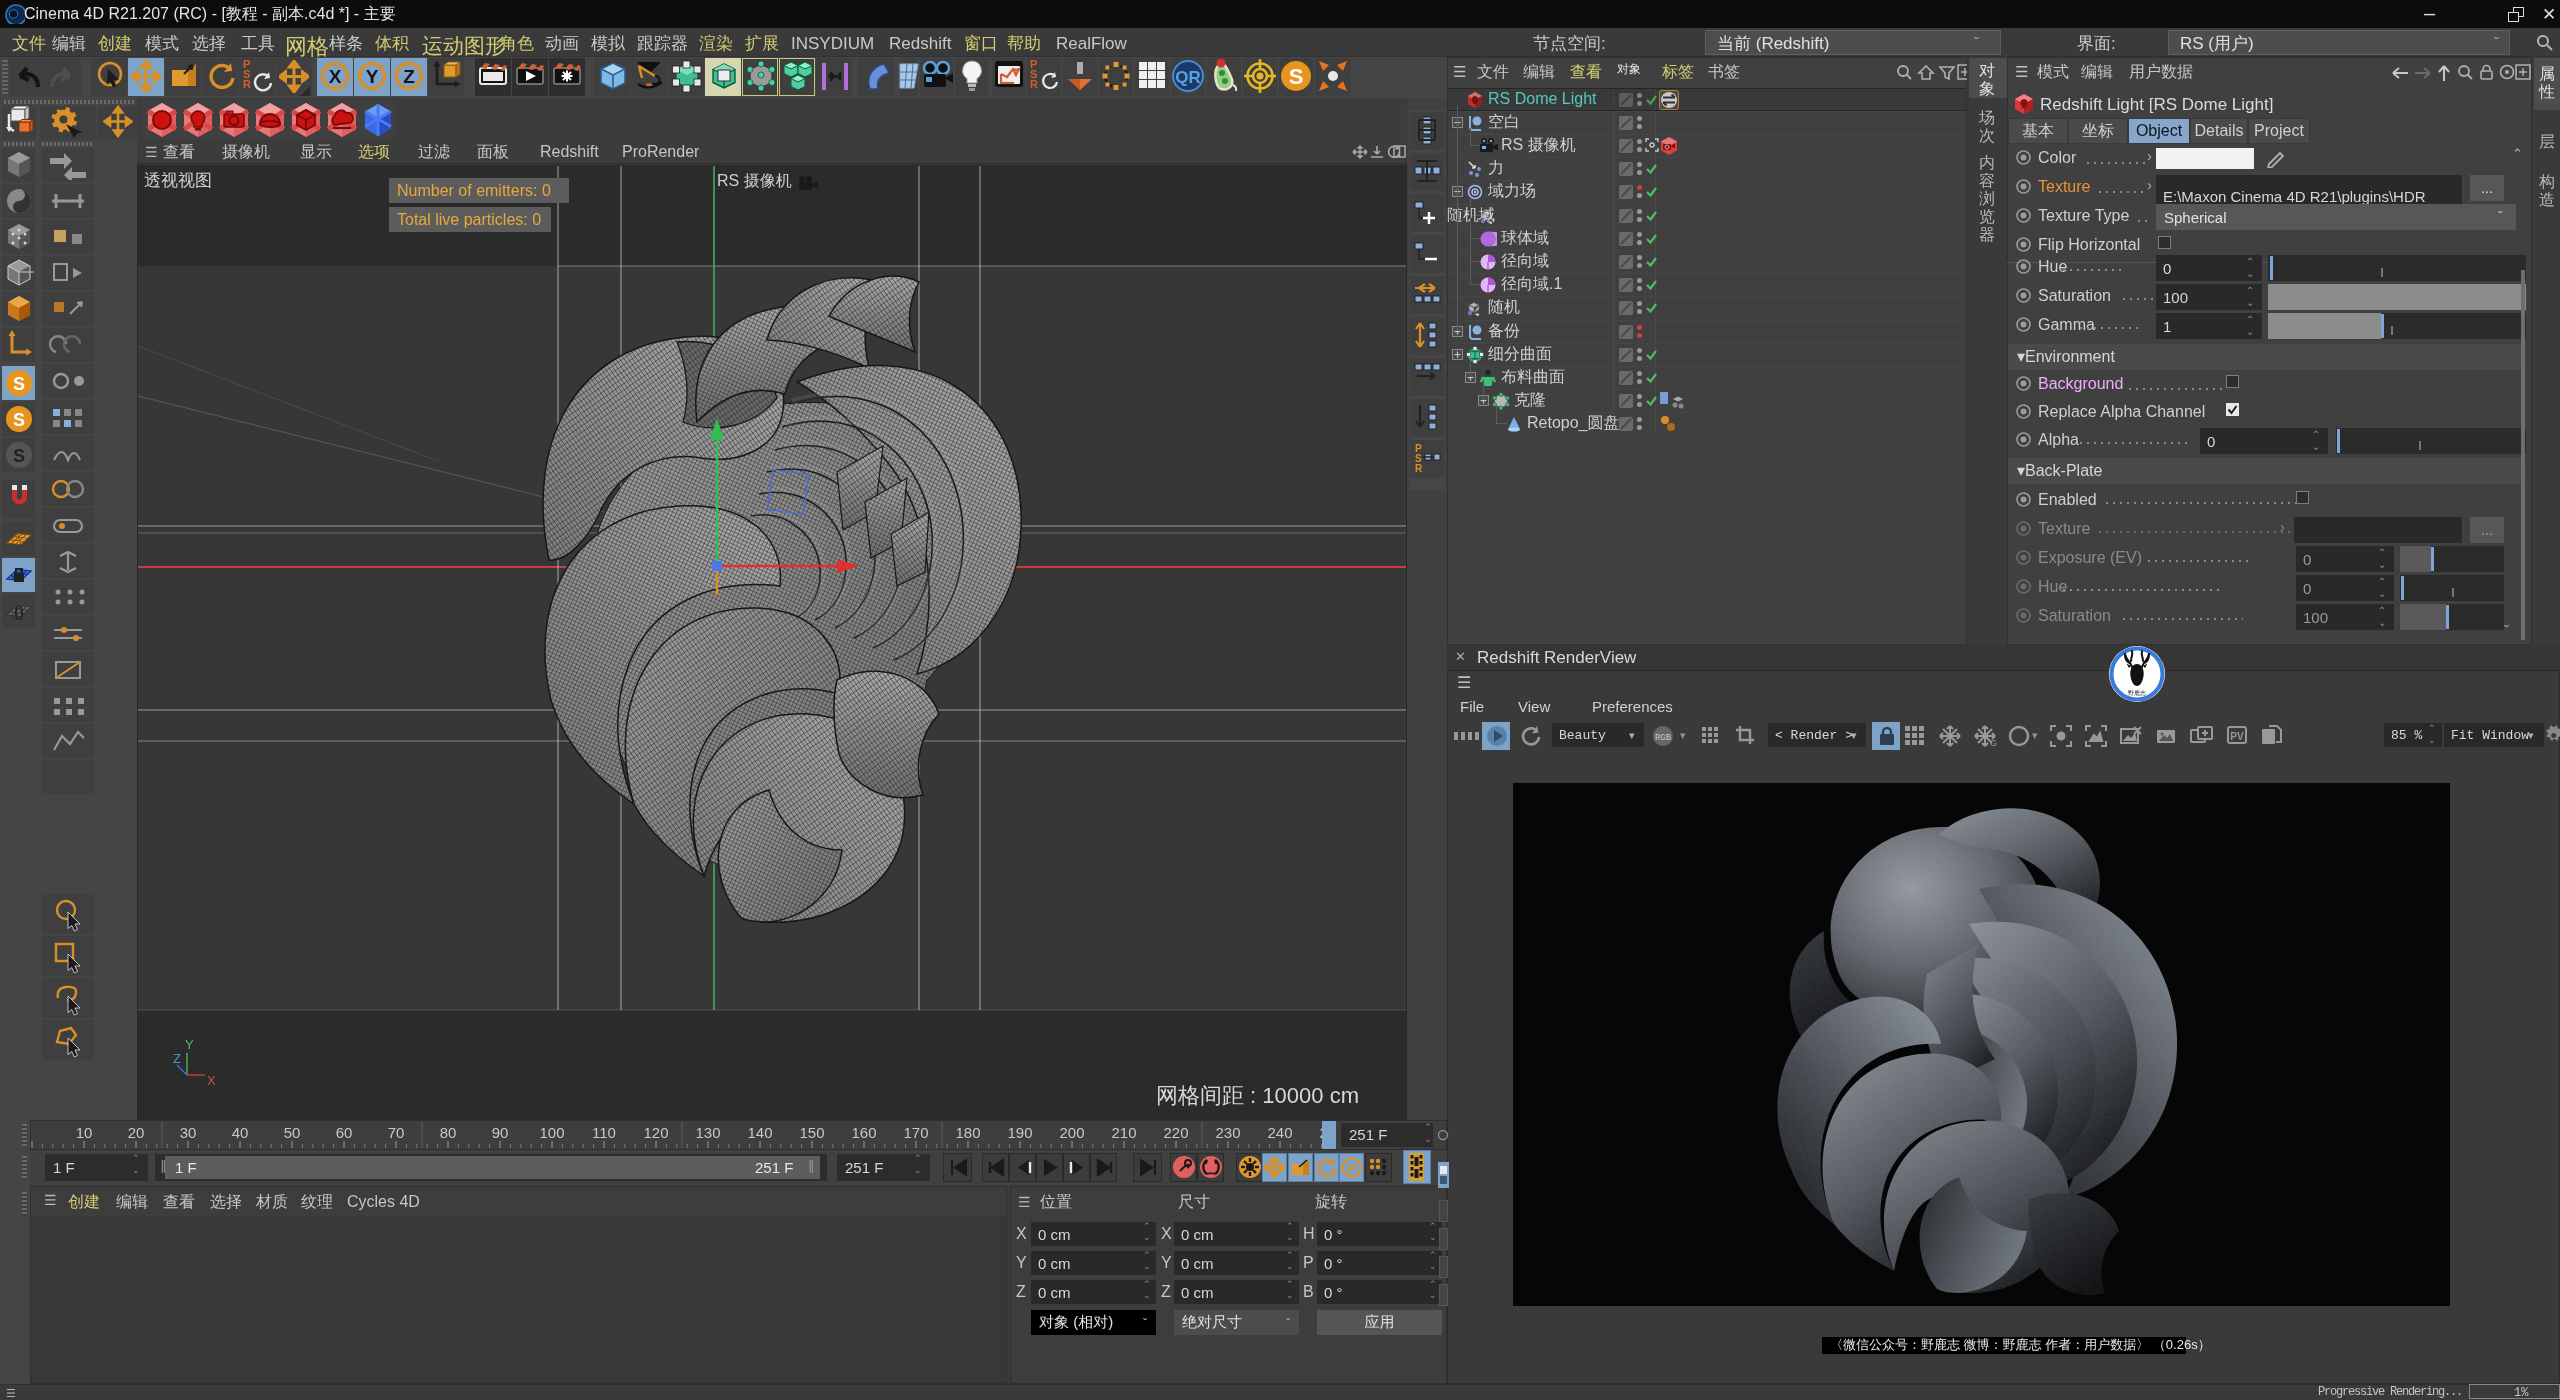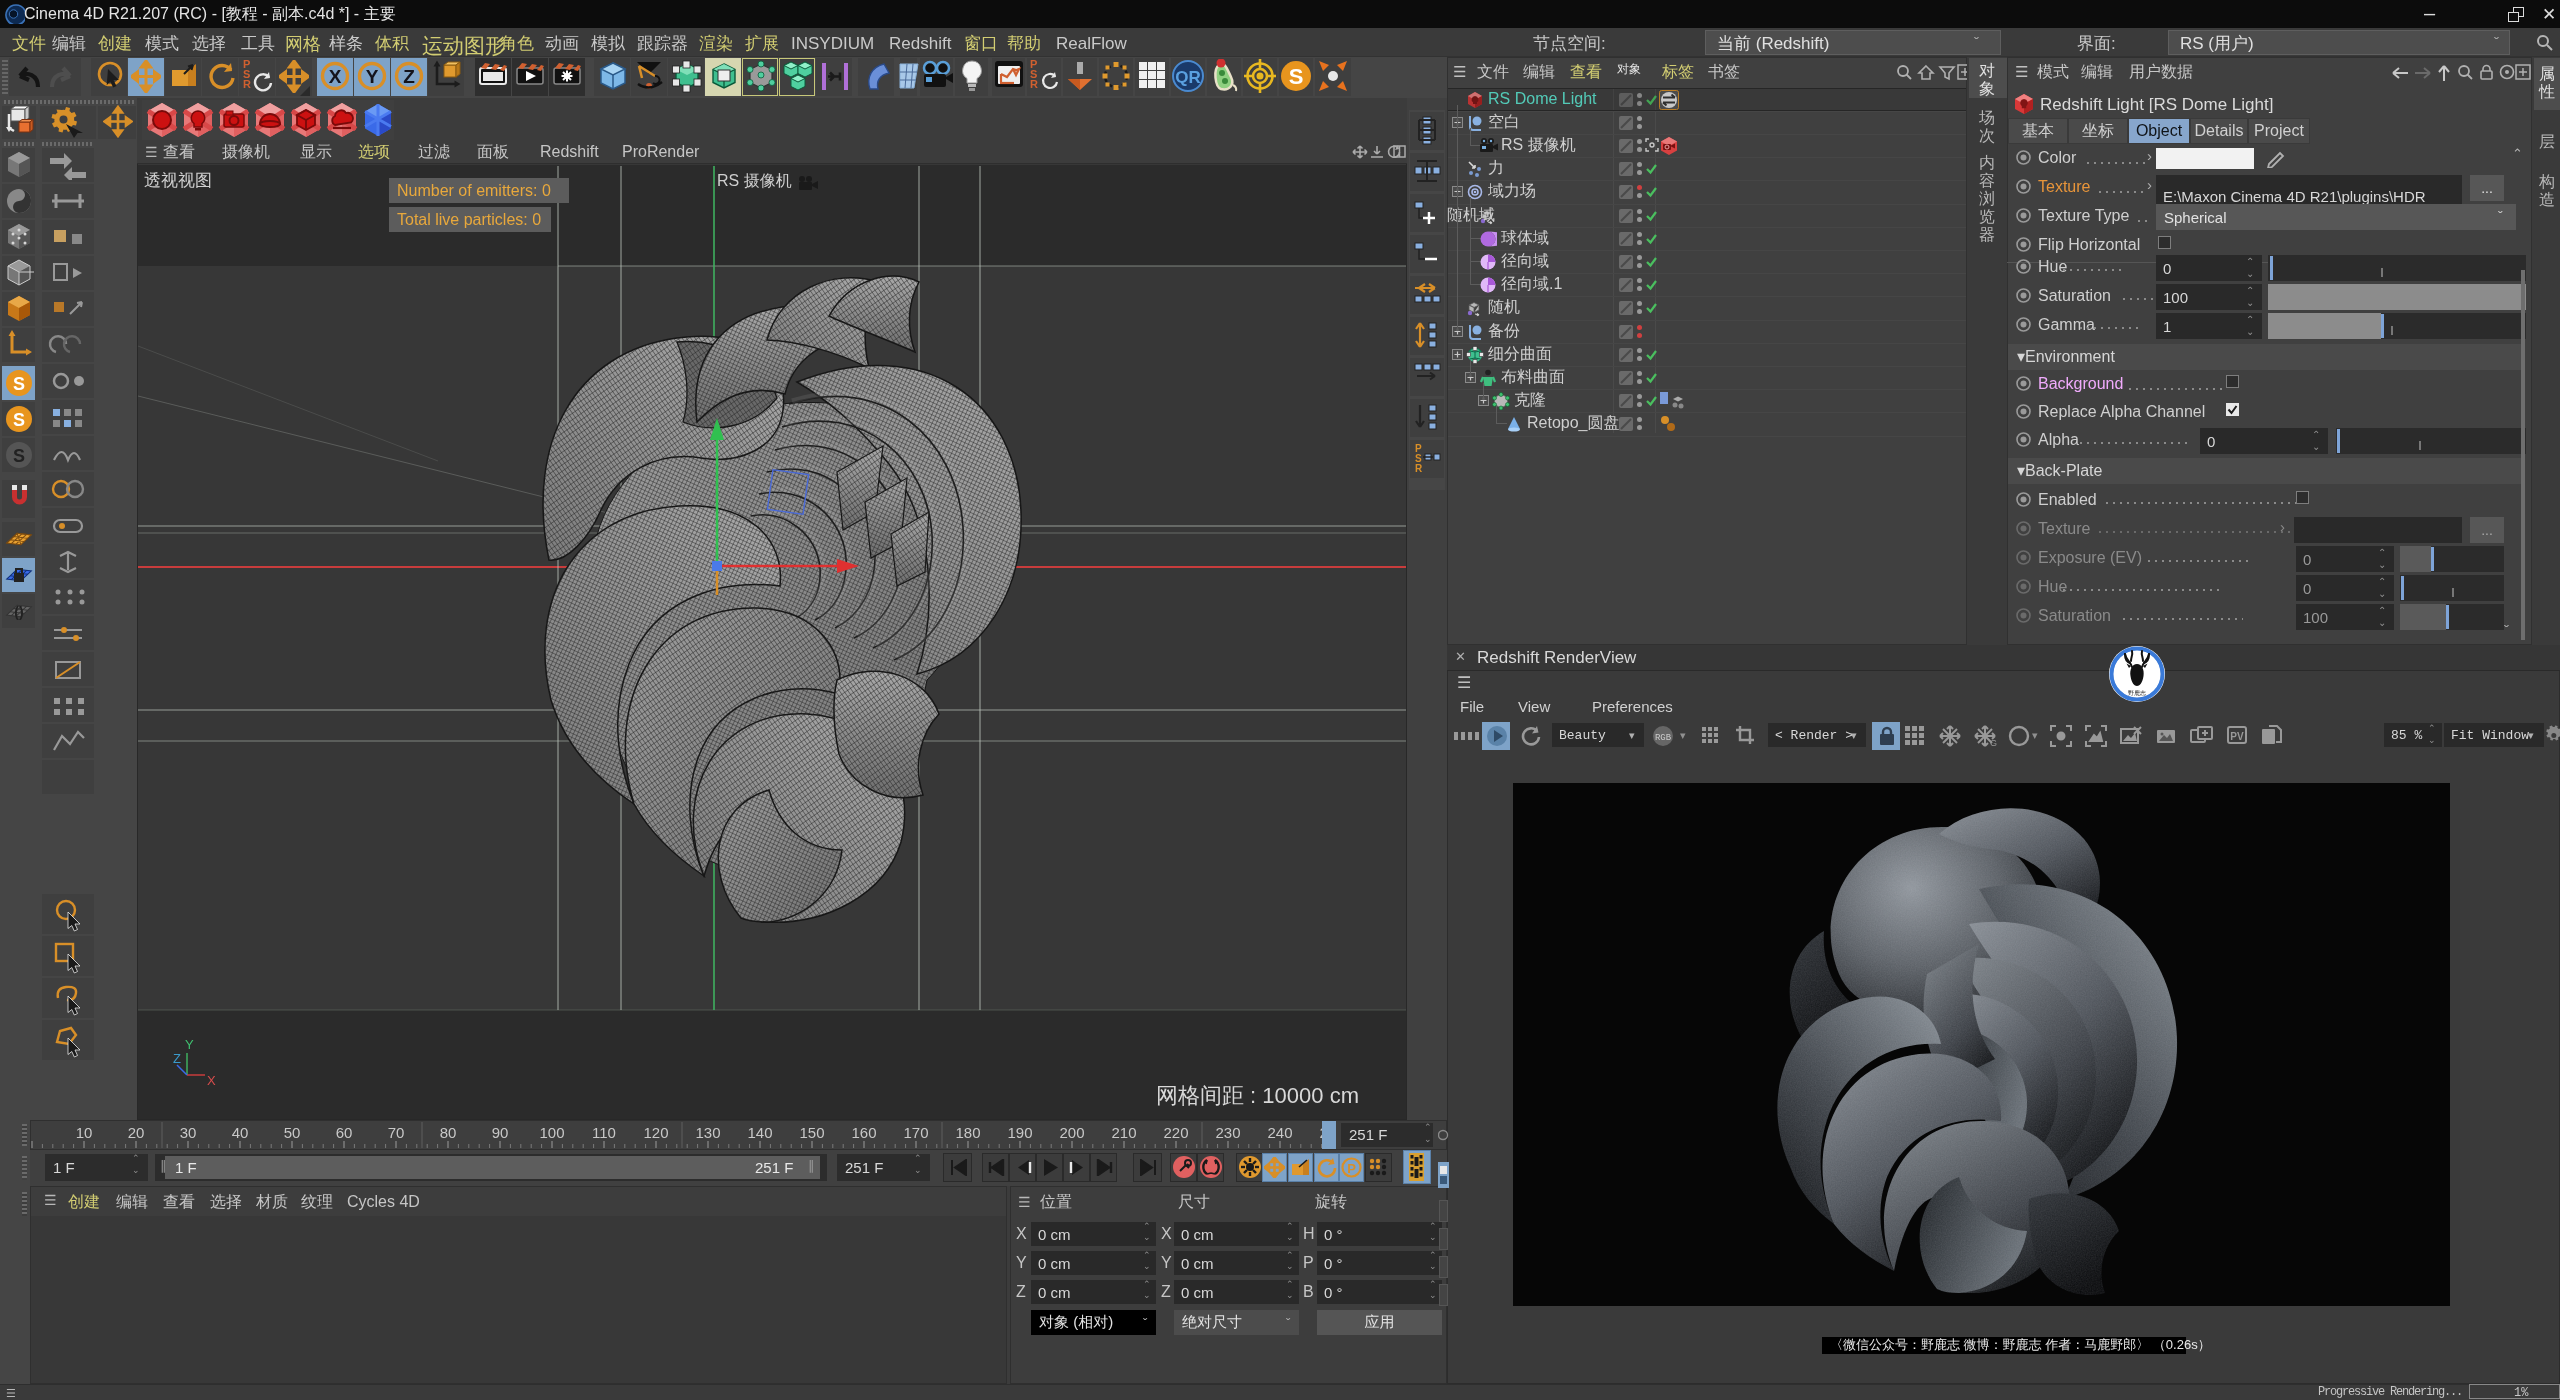--- a/index.html
+++ b/index.html
@@ -20,21 +20,21 @@
 <div class="abs" style="left:2513px;top:7px;width:11px;height:10px;border:1.5px solid #dcdcdc;"></div>
 <div class="abs" style="left:2508px;top:12px;width:11px;height:10px;border:1.5px solid #dcdcdc;background:#0c0c0c;"></div>
 <div class="txt" style="left:2542px;top:4px;color:#dcdcdc;font-size:17px;">✕</div>
 <div class="abs" style="left:0px;top:28px;width:2560px;height:29px;background:#3a3a3a;border-bottom:1px solid #323232;"></div>
 <div class="txt" style="left:12px;top:33px;color:#d2cd72;font-size:17px;">文件</div>
 <div class="txt" style="left:52px;top:33px;color:#c9c9c9;font-size:17px;">编辑</div>
 <div class="txt" style="left:98px;top:33px;color:#d2cd72;font-size:17px;">创建</div>
 <div class="txt" style="left:145px;top:33px;color:#c9c9c9;font-size:17px;">模式</div>
 <div class="txt" style="left:192px;top:33px;color:#c9c9c9;font-size:17px;">选择</div>
 <div class="txt" style="left:241px;top:33px;color:#c9c9c9;font-size:17px;">工具</div>
-<div class="txt" style="left:285px;top:33px;color:#d2cd72;font-size:18px;">网格</div>
+<div class="txt" style="left:285px;top:33px;color:#d2cd72;font-size:22px;">网格</div>
 <div class="txt" style="left:329px;top:33px;color:#c9c9c9;font-size:17px;">样条</div>
 <div class="txt" style="left:375px;top:33px;color:#d2cd72;font-size:17px;">体积</div>
 <div class="txt" style="left:422px;top:33px;color:#d2cd72;font-size:21px;">运动图形</div>
 <div class="txt" style="left:500px;top:33px;color:#d2cd72;font-size:17px;">角色</div>
 <div class="txt" style="left:545px;top:33px;color:#c9c9c9;font-size:17px;">动画</div>
 <div class="txt" style="left:591px;top:33px;color:#c9c9c9;font-size:17px;">模拟</div>
 <div class="txt" style="left:637px;top:33px;color:#c9c9c9;font-size:17px;">跟踪器</div>
 <div class="txt" style="left:699px;top:33px;color:#d2cd72;font-size:17px;">渲染</div>
 <div class="txt" style="left:745px;top:33px;color:#d2cd72;font-size:17px;">扩展</div>
 <div class="txt" style="left:791px;top:33px;color:#c9c9c9;font-size:17px;">INSYDIUM</div>
@@ -1977,21 +1977,21 @@
       <path d="M418 205 L470 175 C458 215 462 258 486 290 L436 315 C416 282 410 243 418 205z" fill="#888"></path>
       <path d="M300 280 C270 240 275 185 315 162 C312 200 330 232 362 246 C350 275 330 288 300 280z" fill="#888"></path>
       <path d="M282 400 C250 330 275 250 350 230 C390 220 425 240 432 275 C385 272 340 295 320 345 C308 378 308 415 325 455 C305 440 290 422 282 400z" fill="#888"></path>
       <path d="M325 455 C295 380 325 295 410 285 C462 280 495 312 492 352 C445 345 398 362 378 408 C367 437 370 472 385 502 C362 490 340 475 325 455z" fill="#888"></path>
       <path d="M385 502 C355 430 395 350 475 352 C540 354 572 405 557 458 C543 505 492 532 440 522 C465 492 468 450 443 432 C418 416 396 445 385 502z" fill="#888"></path>
       <path d="M428 520 C400 485 405 425 450 408 C460 440 485 460 518 462 C512 500 483 522 450 524 C442 524 434 523 428 520z" fill="#888"></path>
       <path d="M520 430 C560 415 600 430 610 462 C594 477 588 502 596 524 C566 532 536 516 527 490 C522 470 518 448 520 430z" fill="#888"></path>
     </g>
   </svg>
 <div class="abs" style="left:1822px;top:1337px;width:364px;height:17px;background:#000;"></div>
-<div class="txt" style="left:1830px;top:1337px;color:#e8e8e8;font-size:13px;">〈微信公众号：野鹿志  微博：野鹿志  作者：马鹿野郎〉 （0.26s）</div>
+<div class="txt" style="left:1830px;top:1337px;color:#e8e8e8;font-size:13px;">〈微信公众号：野鹿志  微博：野鹿志  作者：用户数据〉 （0.26s）</div>
 <svg class="abs" style="left:1438px;top:1124px;" width="11" height="22" viewBox="0 0 11 22">
     <circle cx="5" cy="11" r="4.5" fill="none" stroke="#8a8a8a" stroke-width="1.4"></circle>
   </svg>
 <div class="abs" style="left:1438px;top:1162px;width:11px;height:26px;background:#7ea3c8;"></div>
 <svg class="abs" style="left:1438px;top:1164px;" width="11" height="22" viewBox="0 0 11 22">
     <rect x="2" y="2" width="7" height="8" fill="#e8e8e8"></rect>
     <rect x="2" y="12" width="7" height="8" fill="#3a5a7a"></rect>
   </svg>
 <div class="abs" style="left:1439px;top:1200px;width:9px;height:22px;background:#444;border:1px solid #555;"></div>
 <div class="abs" style="left:1439px;top:1228px;width:9px;height:22px;background:#444;border:1px solid #555;"></div>

